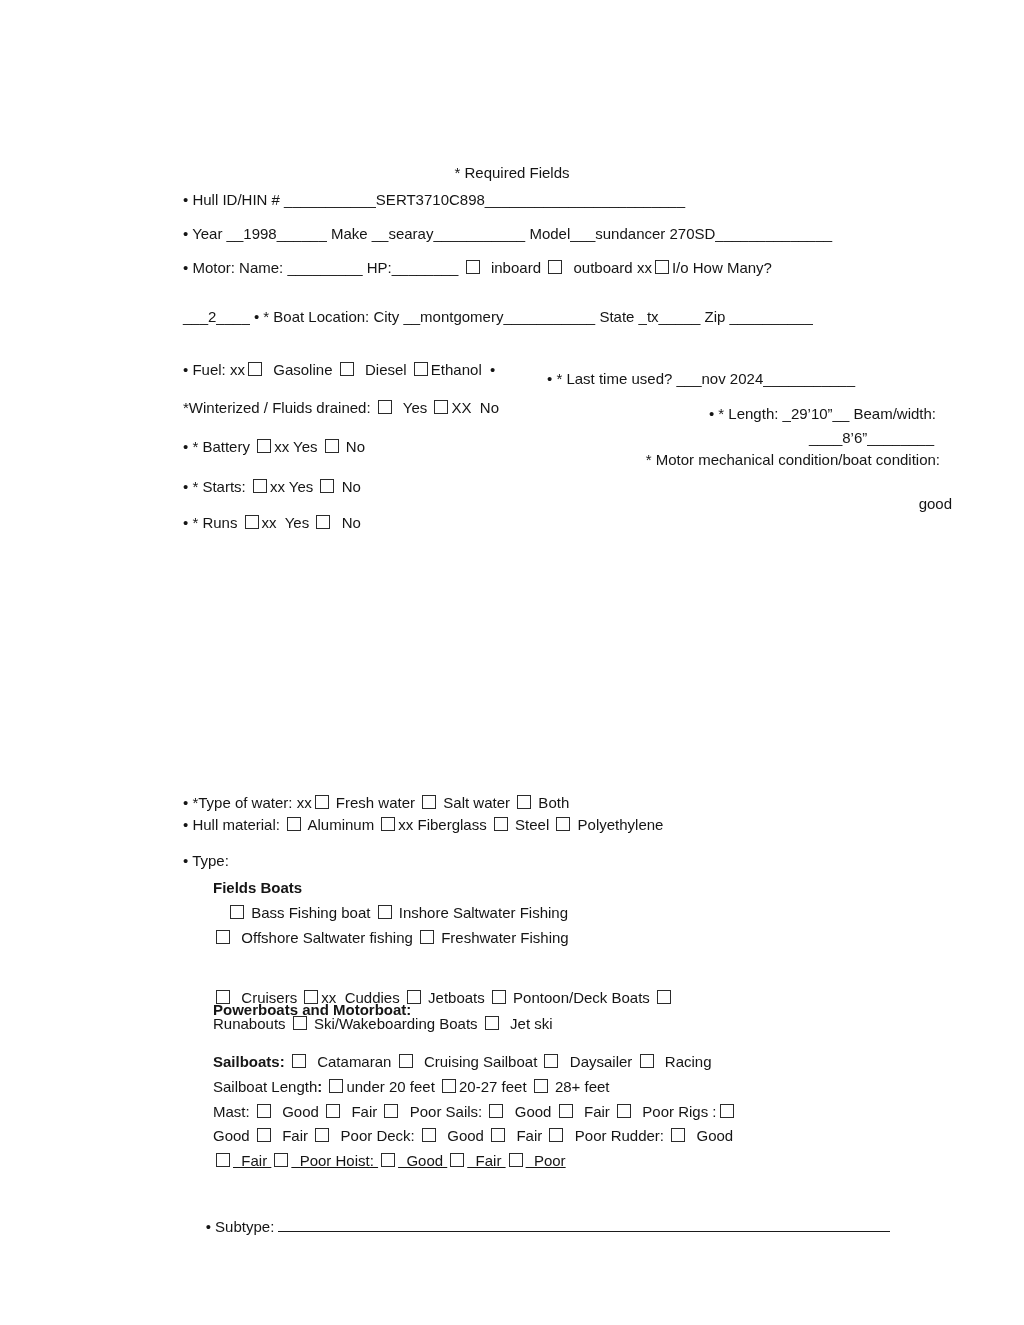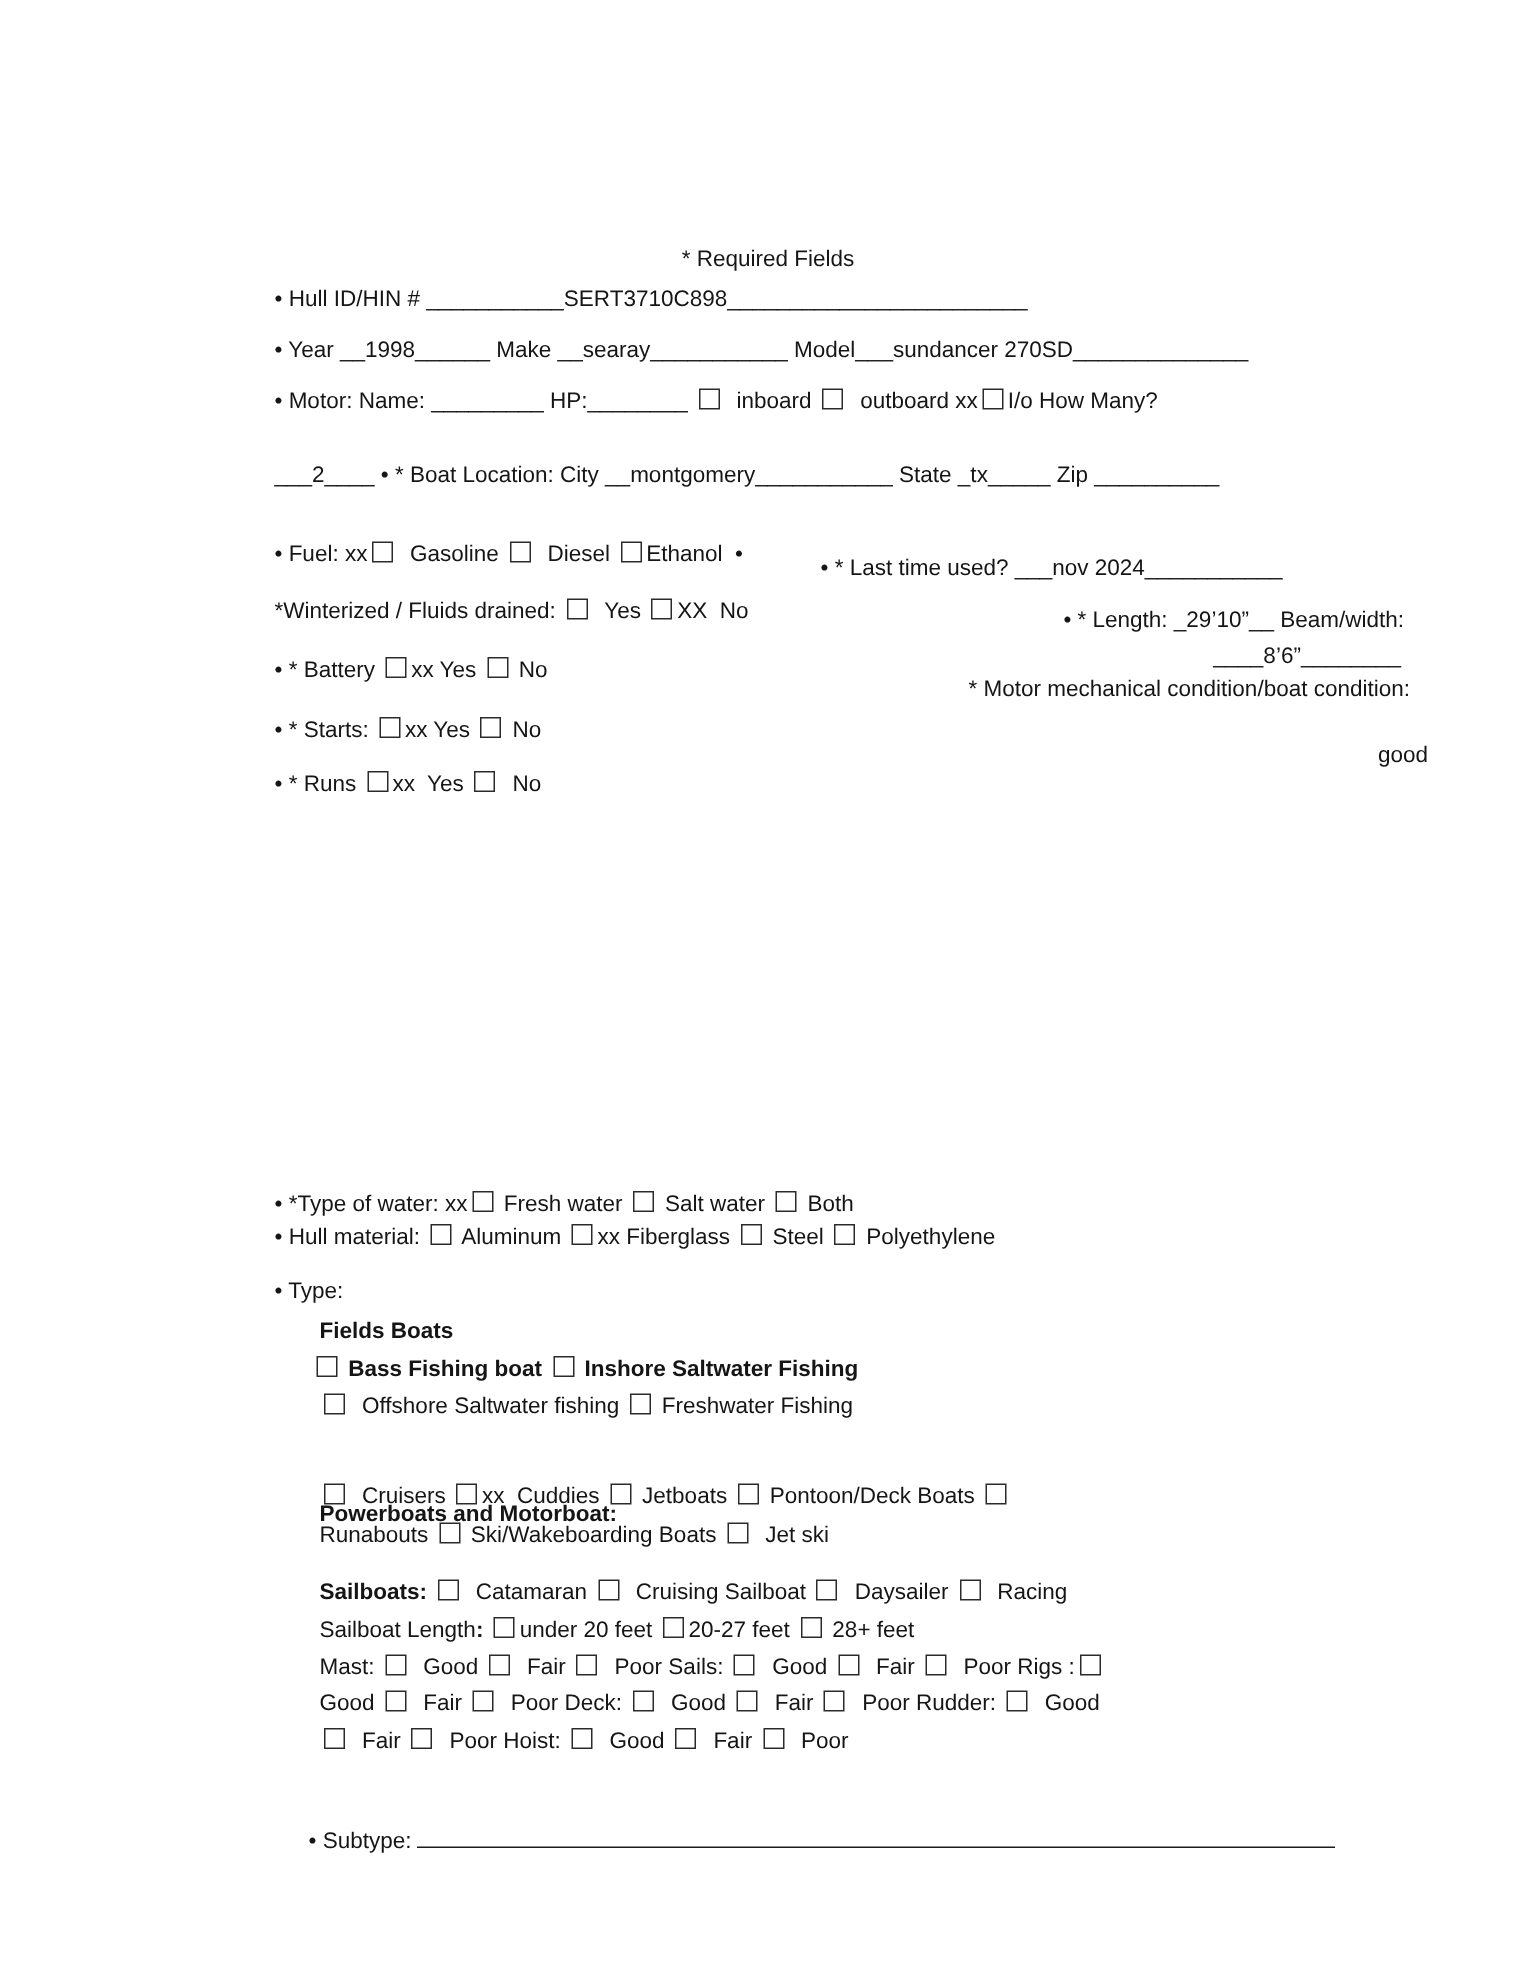--- a/index.html
+++ b/index.html
@@ -73,37 +73,37 @@
   <div class="line" style="top:513px;left:183px;"><span class="seg">• * Runs </span><span class="cb"></span><span class="seg">xx  Yes </span><span class="cb"></span><span class="seg">  No</span></div>
 
   <div class="line" style="top:777px;left:183px;margin-top:16px;"><span class="seg">• *Type of water: xx</span><span class="cb"></span><span class="seg"> Fresh water </span><span class="cb"></span><span class="seg"> Salt water </span><span class="cb"></span><span class="seg"> Both</span></div>
 
   <div class="line" style="top:815px;left:183px;"><span class="seg">• Hull material: </span><span class="cb"></span><span class="seg"> Aluminum </span><span class="cb"></span><span class="seg">xx Fiberglass </span><span class="cb"></span><span class="seg"> Steel </span><span class="cb"></span><span class="seg"> Polyethylene</span></div>
 
   <div class="line" style="top:851px;left:183px;">• Type:</div>
 
   <div class="line bold" style="top:878px;left:213px;">Fields Boats</div>
 
-  <div class="line" style="top:903px;left:208px;font-weight:bold;"><span class="cb"></span><span class="seg"> Bass Fishing boat </span><span class="cb"></span><span class="seg"> Inshore Saltwater Fishing</span></div>
+  <div class="line" style="top:903px;left:227px;"><span class="cb"></span><span class="seg"> Bass Fishing boat </span><span class="cb"></span><span class="seg"> Inshore Saltwater Fishing</span></div>
 
   <div class="line" style="top:928px;left:213px;"><span class="cb"></span><span class="seg">  Offshore Saltwater fishing </span><span class="cb"></span><span class="seg"> Freshwater Fishing</span></div>
 
   <div class="line bold" style="top:964px;left:213px;margin-top:36px;">Powerboats and Motorboat:</div>
 
   <div class="line" style="top:988px;left:213px;"><span class="cb"></span><span class="seg">  Cruisers </span><span class="cb"></span><span class="seg">xx  Cuddies </span><span class="cb"></span><span class="seg"> Jetboats </span><span class="cb"></span><span class="seg"> Pontoon/Deck Boats </span><span class="cb"></span></div>
 
   <div class="line" style="top:1014px;left:213px;"><span class="seg">Runabouts </span><span class="cb"></span><span class="seg"> Ski/Wakeboarding Boats </span><span class="cb"></span><span class="seg">  Jet ski</span></div>
 
   <div class="line" style="top:1052px;left:213px;"><span class="seg bold">Sailboats:</span><span class="seg"> </span><span class="cb"></span><span class="seg">  Catamaran </span><span class="cb"></span><span class="seg">  Cruising Sailboat </span><span class="cb"></span><span class="seg">  Daysailer </span><span class="cb"></span><span class="seg">  Racing</span></div>
 
   <div class="line" style="top:1077px;left:213px;"><span class="seg">Sailboat Length</span><span class="seg bold">:</span><span class="seg"> </span><span class="cb"></span><span class="seg">under 20 feet </span><span class="cb"></span><span class="seg">20-27 feet </span><span class="cb"></span><span class="seg"> 28+ feet</span></div>
 
   <div class="line" style="top:1102px;left:213px;"><span class="seg">Mast: </span><span class="cb"></span><span class="seg">  Good </span><span class="cb"></span><span class="seg">  Fair </span><span class="cb"></span><span class="seg">  Poor Sails: </span><span class="cb"></span><span class="seg">  Good </span><span class="cb"></span><span class="seg">  Fair </span><span class="cb"></span><span class="seg">  Poor Rigs :</span><span class="cb"></span></div>
 
   <div class="line" style="top:1126px;left:213px;"><span class="seg">Good </span><span class="cb"></span><span class="seg">  Fair </span><span class="cb"></span><span class="seg">  Poor Deck: </span><span class="cb"></span><span class="seg">  Good </span><span class="cb"></span><span class="seg">  Fair </span><span class="cb"></span><span class="seg">  Poor Rudder: </span><span class="cb"></span><span class="seg">  Good</span></div>
 
-  <div class="line" style="top:1151px;left:213px;"><span class="cb"></span><span class="seg">  Fair </span><span class="cb"></span><span class="seg">  Poor Hoist: </span><span class="cb"></span><span class="seg">  Good </span><span class="cb"></span><span class="seg">  Fair </span><span class="cb"></span><span class="seg">  Poor</span></div>
+  <div class="line" style="top:1151px;left:213px;text-decoration:underline;"><span class="cb"></span><span class="seg">  Fair </span><span class="cb"></span><span class="seg">  Poor Hoist: </span><span class="cb"></span><span class="seg">  Good </span><span class="cb"></span><span class="seg">  Fair </span><span class="cb"></span><span class="seg">  Poor</span></div>
 
   <div class="line" style="top:1198px;left:189px;">
     <span>• Subtype: </span><span class="rule"></span>
   </div>
 
 </div>
 
 </body></html>

